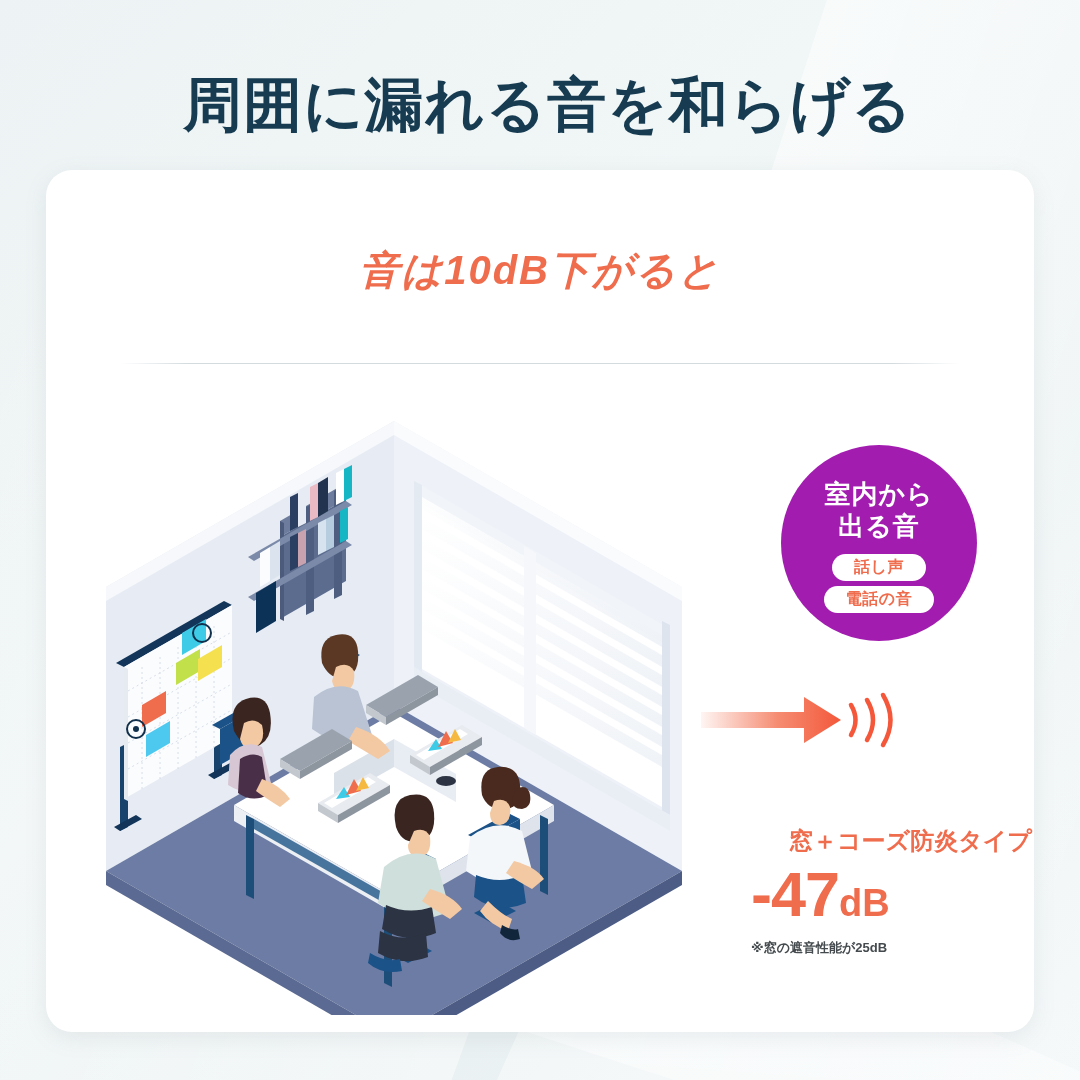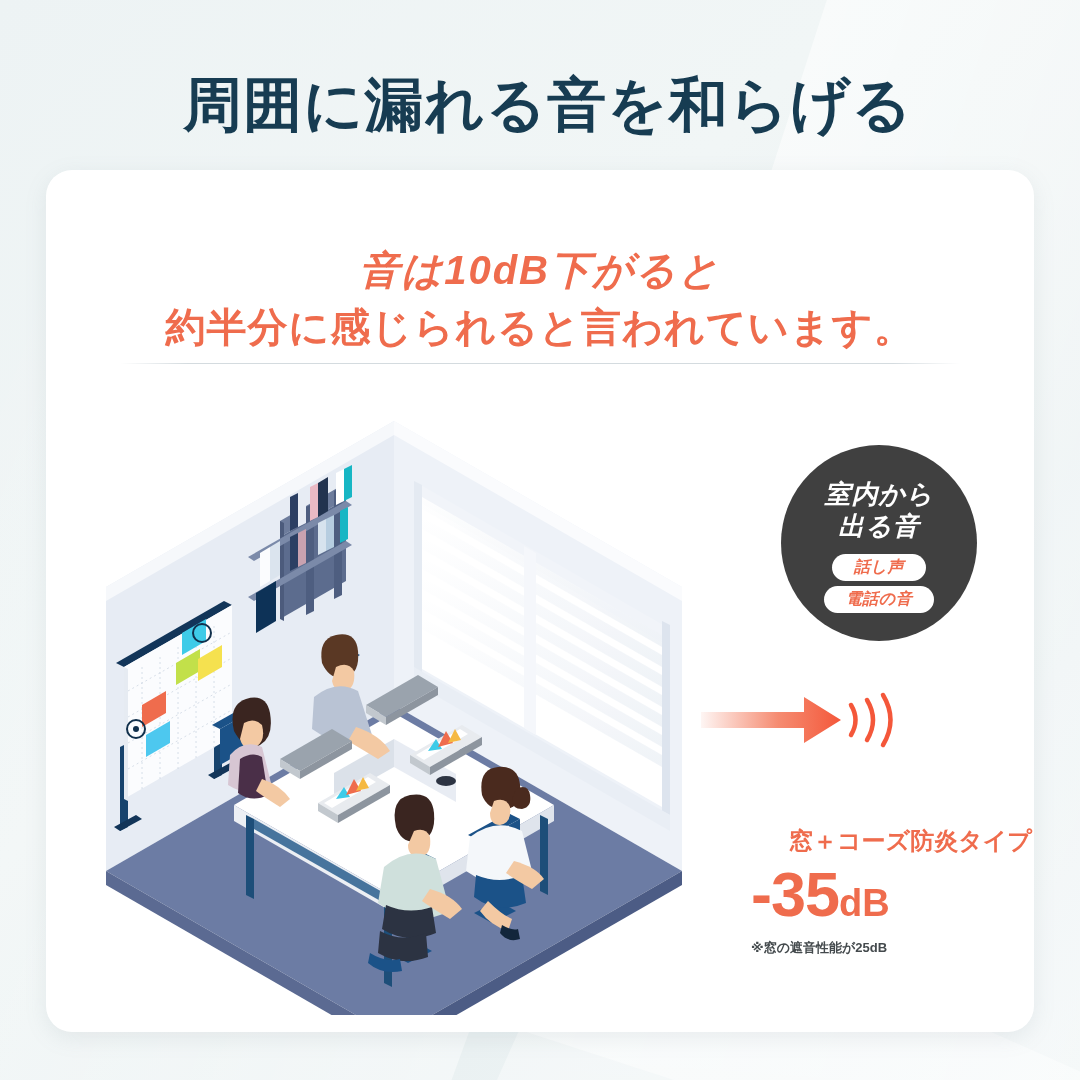--- a/index.html
+++ b/index.html
@@ -101,27 +101,26 @@
     width: 660px; height: 640px;
   }
   .illus svg { display:block; width:100%; height:100%; }
 
   
   .badge {
     position: absolute;
     left: 735px; top: 275px;
     width: 196px; height: 196px;
     border-radius: 50%;
-    background: #404040;
+    background: #a21caf;
     display: flex;
     flex-direction: column;
     align-items: center;
     justify-content: center;
     padding-top: 6px;
-    font-style: italic;
   }
   .badge-title {
     color: #ffffff;
     font-size: 26px;
     font-weight: bold;
     line-height: 1.22;
     text-align: center;
     letter-spacing: 1px;
     margin-bottom: 7px;
   }
@@ -185,21 +184,20 @@
   <div class="bg-diag-b"></div>
   <div class="bg-diag-c"></div>
 </div>
 
 <div class="page-title">周囲に漏れる音を和らげる</div>
 
 <div class="card">
 
   <div class="headline">
     <span class="l1">音は10dB下がると</span>
-    <span class="l2">約半分に感じられると言われています。</span>
   </div>
 
   <div class="divider"></div>
 
   <div class="illus">
     <svg viewBox="0 0 660 640" xmlns="http://www.w3.org/2000/svg">
       <defs>
         <linearGradient id="blindg" x1="0" y1="0" x2="0" y2="1">
           <stop offset="0%" stop-color="#ffffff"></stop>
           <stop offset="100%" stop-color="#eef2f7"></stop>
@@ -421,18 +419,18 @@
         <path d="M150,20 q9,15 0,30"></path>
         <path d="M166,15 q12,20 0,40"></path>
         <path d="M182,10 q15,25 0,50"></path>
       </g>
     </svg>
   </div>
 
   <div class="spec">
     <div class="spec-type">窓＋コーズ防炎タイプ</div>
     <div class="spec-value">
-      <span>-35</span><span class="unit">dB</span>
+      <span>-47</span><span class="unit">dB</span>
     </div>
     <div class="spec-note">※窓の遮音性能が25dB</div>
   </div>
 
 </div>
 
 </body></html>

